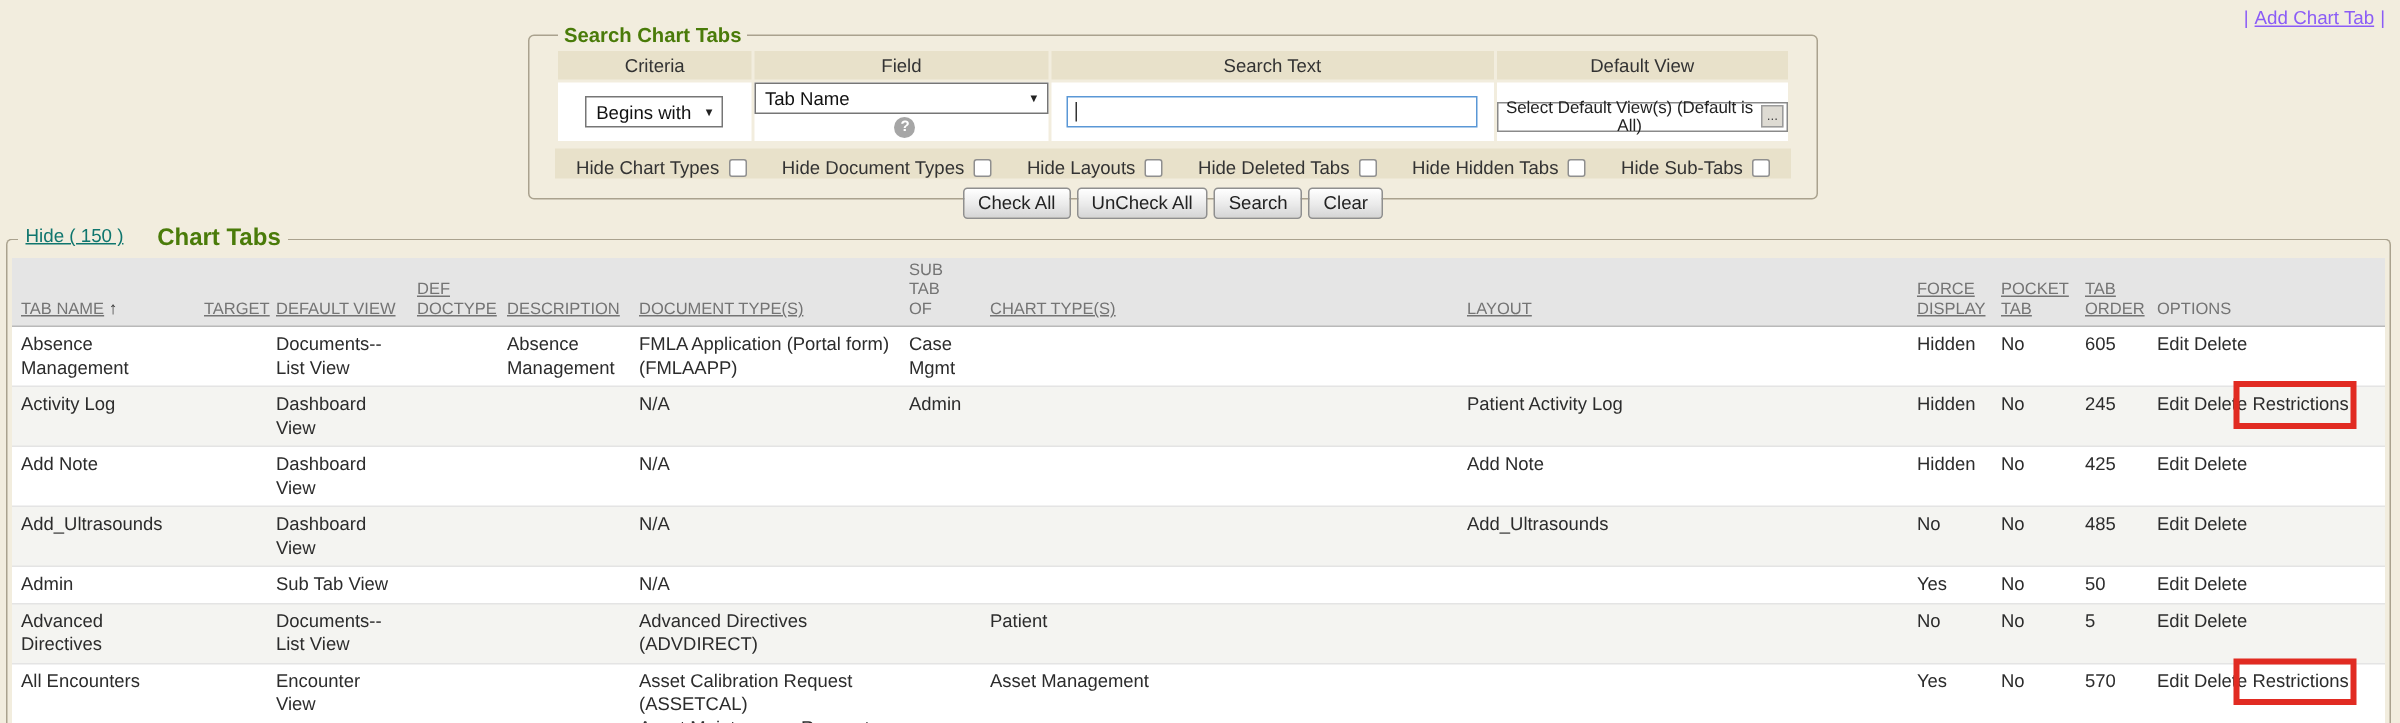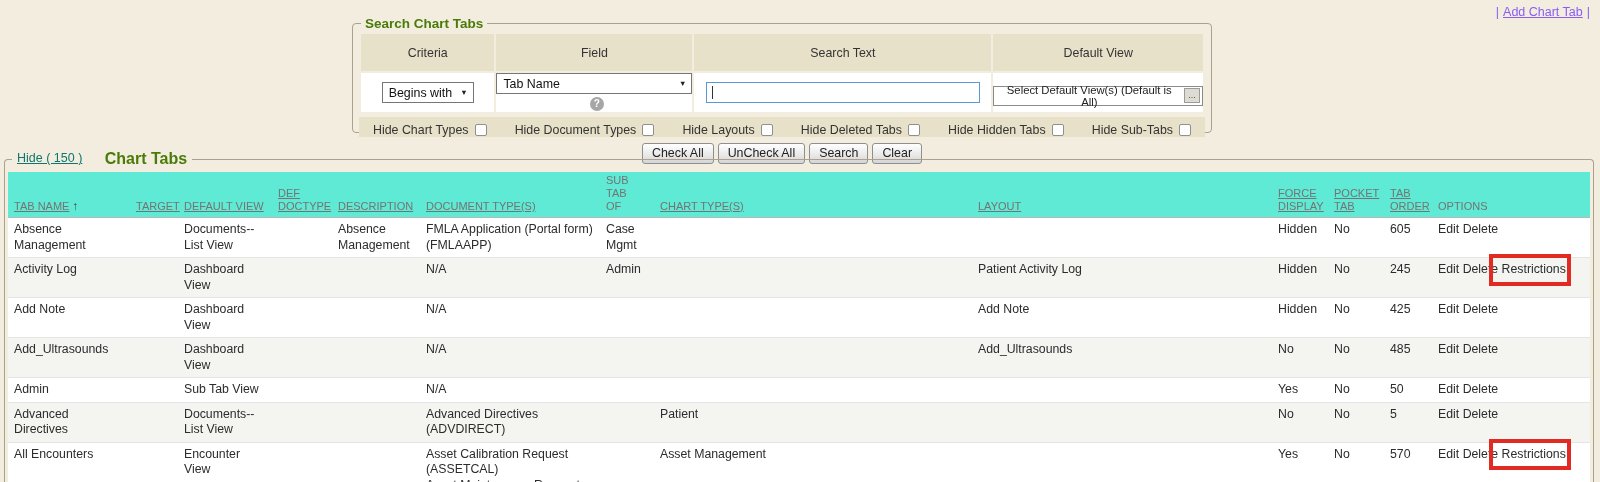--- a/index.html
+++ b/index.html
@@ -10,31 +10,31 @@
     font-family:"Liberation Sans","DejaVu Sans",sans-serif;
     color:#2c2c2c;
   }
 
   
   .top-links { position:absolute; top:5px; right:10px; font-size:12.5px; color:#8b5cf6; }
   .top-links .link { text-decoration:underline; cursor:pointer; margin:0 4px; }
 
   
   fieldset { border:1px solid #aaa28e; border-radius:4px; background:transparent; }
-  .search-fieldset { position:absolute; left:352px; top:16px; width:860px; height:117px; padding:1px 6px 4px; }
+  .search-fieldset { position:absolute; left:352px; top:16px; width:860px; height:117px; padding:1px 17px 4px; }
   .search-legend { font-size:13.5px; font-weight:bold; color:#4a7b09; padding:0 4px; margin-left:2px; }
 
   .charttabs-fieldset { position:absolute; left:4px; top:150px; width:1590px; height:400px; padding:2px 3px; border-bottom:none; border-radius:4px 4px 0 0; }
   .chart-legend { margin-left:4px; padding:0 5px; }
   .hide-link { font-size:12.5px; color:#0f766e; text-decoration:underline; cursor:pointer; vertical-align:2px; }
   .chart-title { font-size:16px; font-weight:bold; color:#4a7b09; margin-left:18px; }
 
   
   .criteria-table { width:100%; border-collapse:separate; border-spacing:2px; }
-  .criteria-table th { background:#e8e1ca; font-weight:normal; font-size:12.4px; color:#333; height:37px; text-align:center; }
+  .criteria-table th { background:#e8e1ca; font-weight:normal; font-size:12.4px; color:#333; height:19px; text-align:center; }
   .criteria-table td { background:#fff; height:31px; text-align:center; vertical-align:middle; }
   .col-criteria { width:144px; } .col-field { width:147px; } .col-searchtext { width:303px; } .col-defaultview { width:246px; }
 
   .select-box { display:inline-flex; align-items:center; justify-content:space-between; background:#fff;
     border:1px solid #767676; height:21px; padding:0 5px 0 6px; font-size:12.4px; color:#111; cursor:pointer; }
   .select-box .arrow { font-size:7.5px; color:#222; margin-left:6px; }
   .w-criteria { width:92px; } .w-field { width:196px; }
 
   .help-icon { display:inline-block; width:14px; height:14px; border-radius:50%; background:#a6a6a6; color:#fff;
     font-size:10px; font-weight:bold; line-height:14px; text-align:center; margin-left:5px; vertical-align:middle; cursor:pointer; }
@@ -55,21 +55,21 @@
   .checkbox { width:12px; height:12px; background:#fff; border:1px solid #8f8f8f; border-radius:2px; cursor:pointer; }
 
   
   .form-buttons { text-align:center; margin-top:6px; }
   .btn { display:inline-block; background:linear-gradient(#ffffff,#eaeaea 55%,#d5d5d5); border:1px solid #8f8f8f;
     border-radius:3px; font-size:12.4px; color:#222; padding:2px 9px 3px; margin:0 2px;
     font-family:"Liberation Sans","DejaVu Sans",sans-serif; cursor:pointer; }
 
   
   .tabs-table { width:100%; border-collapse:collapse; table-layout:fixed; background:#fff; margin-top:2px; }
-  .tabs-table thead th { background:#5eead4; padding:2px 6px 4px; vertical-align:bottom; text-align:left;
+  .tabs-table thead th { background:#e5e5e5; padding:2px 6px 4px; vertical-align:bottom; text-align:left;
     font-size:11px; font-weight:normal; color:#747474; border-bottom:1px solid #b9b9b9; white-space:pre-line; line-height:13px; }
   .hdr-label.sortable { text-decoration:underline; cursor:pointer; }
   .sort-arrow { font-size:11.5px; color:#3c3c3c; margin-left:3px; text-decoration:none; }
   .tabs-table tbody td { padding:4px 6px 4px; vertical-align:top; font-size:12.3px; color:#2c2c2c;
     line-height:15.5px; white-space:pre-line; border-bottom:1px solid #e4e4e4; }
   .tabs-table tbody tr:nth-child(even) { background:#f4f4f1; }
   .tabs-table tbody tr:last-child td { padding-bottom:16px; border-bottom:none; }
   td.muted { color:#8f8f8f; }
   .opt-link { cursor:pointer; }
   .restrictions-box { position:relative; display:inline-block; }

